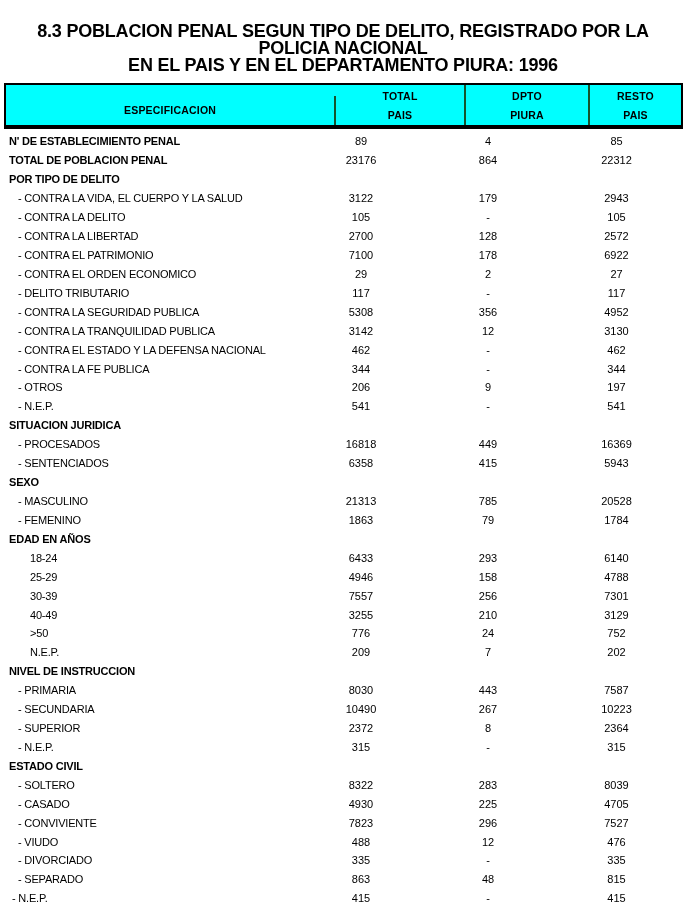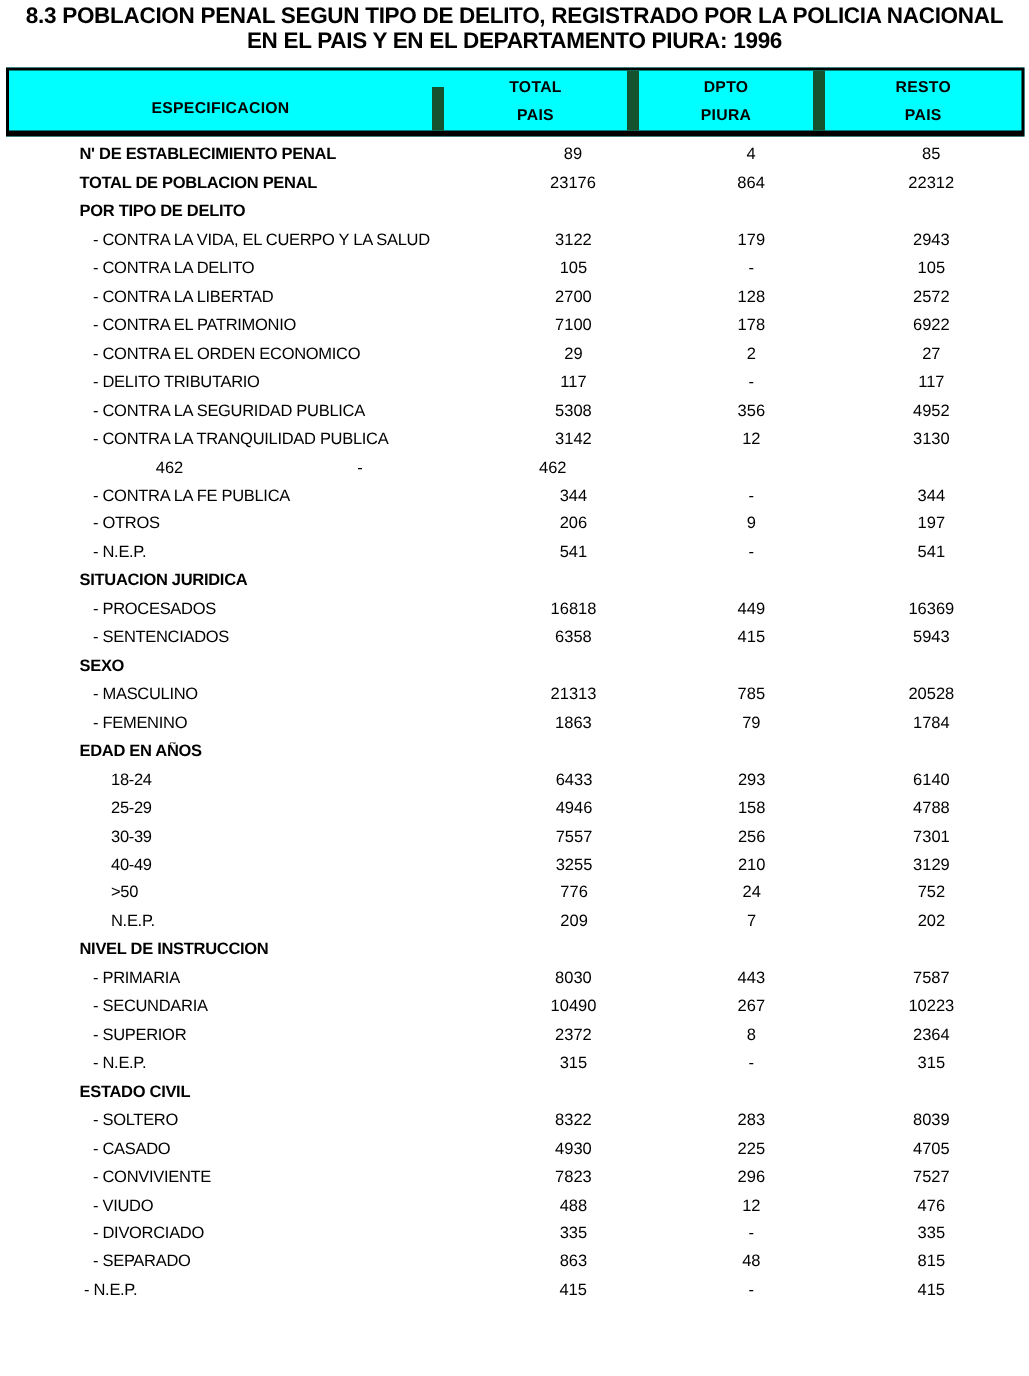--- a/index.html
+++ b/index.html
@@ -6,60 +6,59 @@
   html,body { background:#ffffff; }
   body {
     width:686px; height:917px;
     font-family:"Liberation Sans", sans-serif;
     color:#000;
     overflow:hidden;
   }
   .page { position:relative; width:686px; height:917px; background:#fff; }
 
   .title {
-    padding-top:2px;
+    padding-top:23px;
     text-align:center;
     font-weight:bold;
-    font-size:15px;
+    font-size:18px;
     line-height:17px;
     letter-spacing:-0.2px;
   }
 
   
   .tbl { margin:9px 3px 0 4px; width:679px; }
   .thead {
     display:flex;
     background:#00FFFF;
     border:2px solid #000;
     border-bottom:4px solid #000;
     height:46px;
   }
   .hcell {
     display:flex; flex-direction:column;
     justify-content:space-between;
     align-items:center;
     padding:5px 0 4px 0;
     font-weight:bold; font-size:10.5px;
-    border-right:8px solid #14532d;
+    border-right:2px solid #14532d;
     letter-spacing:0.2px;
   }
   .hcell:last-child { border-right:none; }
-  .hc1 { width:290px; justify-content:flex-end; padding-bottom:9px;margin-top:11px; }
+  .hc1 { width:330px; justify-content:flex-end; padding-bottom:9px;margin-top:11px; }
   .hc2 { width:130px; }
   .hc3 { width:124px; }
   .hc4 { flex:1; }
 
   
   .tbody { margin-top:3px; }
   .row {
     display:flex;
     align-items:center;
     height:18.93px;
     font-size:11px;
-    margin-left:44px;
   }
   .label { width:292px; white-space:nowrap; overflow:hidden; letter-spacing:-0.2px; }
   .v { text-align:center; }
   .v1 { width:130px; }
   .v2 { width:124px; }
   .v3 { width:133px; }
 
   .t-total .label,
   .t-section .label { font-weight:bold; padding-left:5px; }
   .t-item  .label { padding-left:14px; }
@@ -180,20 +179,21 @@
     </div>
 
     <div class="row t-item">
       <div class="label">- CONTRA LA  TRANQUILIDAD PUBLICA</div>
       <div class="v v1">3142</div>
       <div class="v v2">12</div>
       <div class="v v3">3130</div>
     </div>
 
     <div class="row t-item">
+      <div class="label">- CONTRA EL ESTADO Y LA DEFENSA NACIONAL</div>
       <div class="v v1">462</div>
       <div class="v v2">-</div>
       <div class="v v3">462</div>
     </div>
 
     <div class="row t-item">
       <div class="label">- CONTRA LA FE PUBLICA</div>
       <div class="v v1">344</div>
       <div class="v v2">-</div>
       <div class="v v3">344</div>

